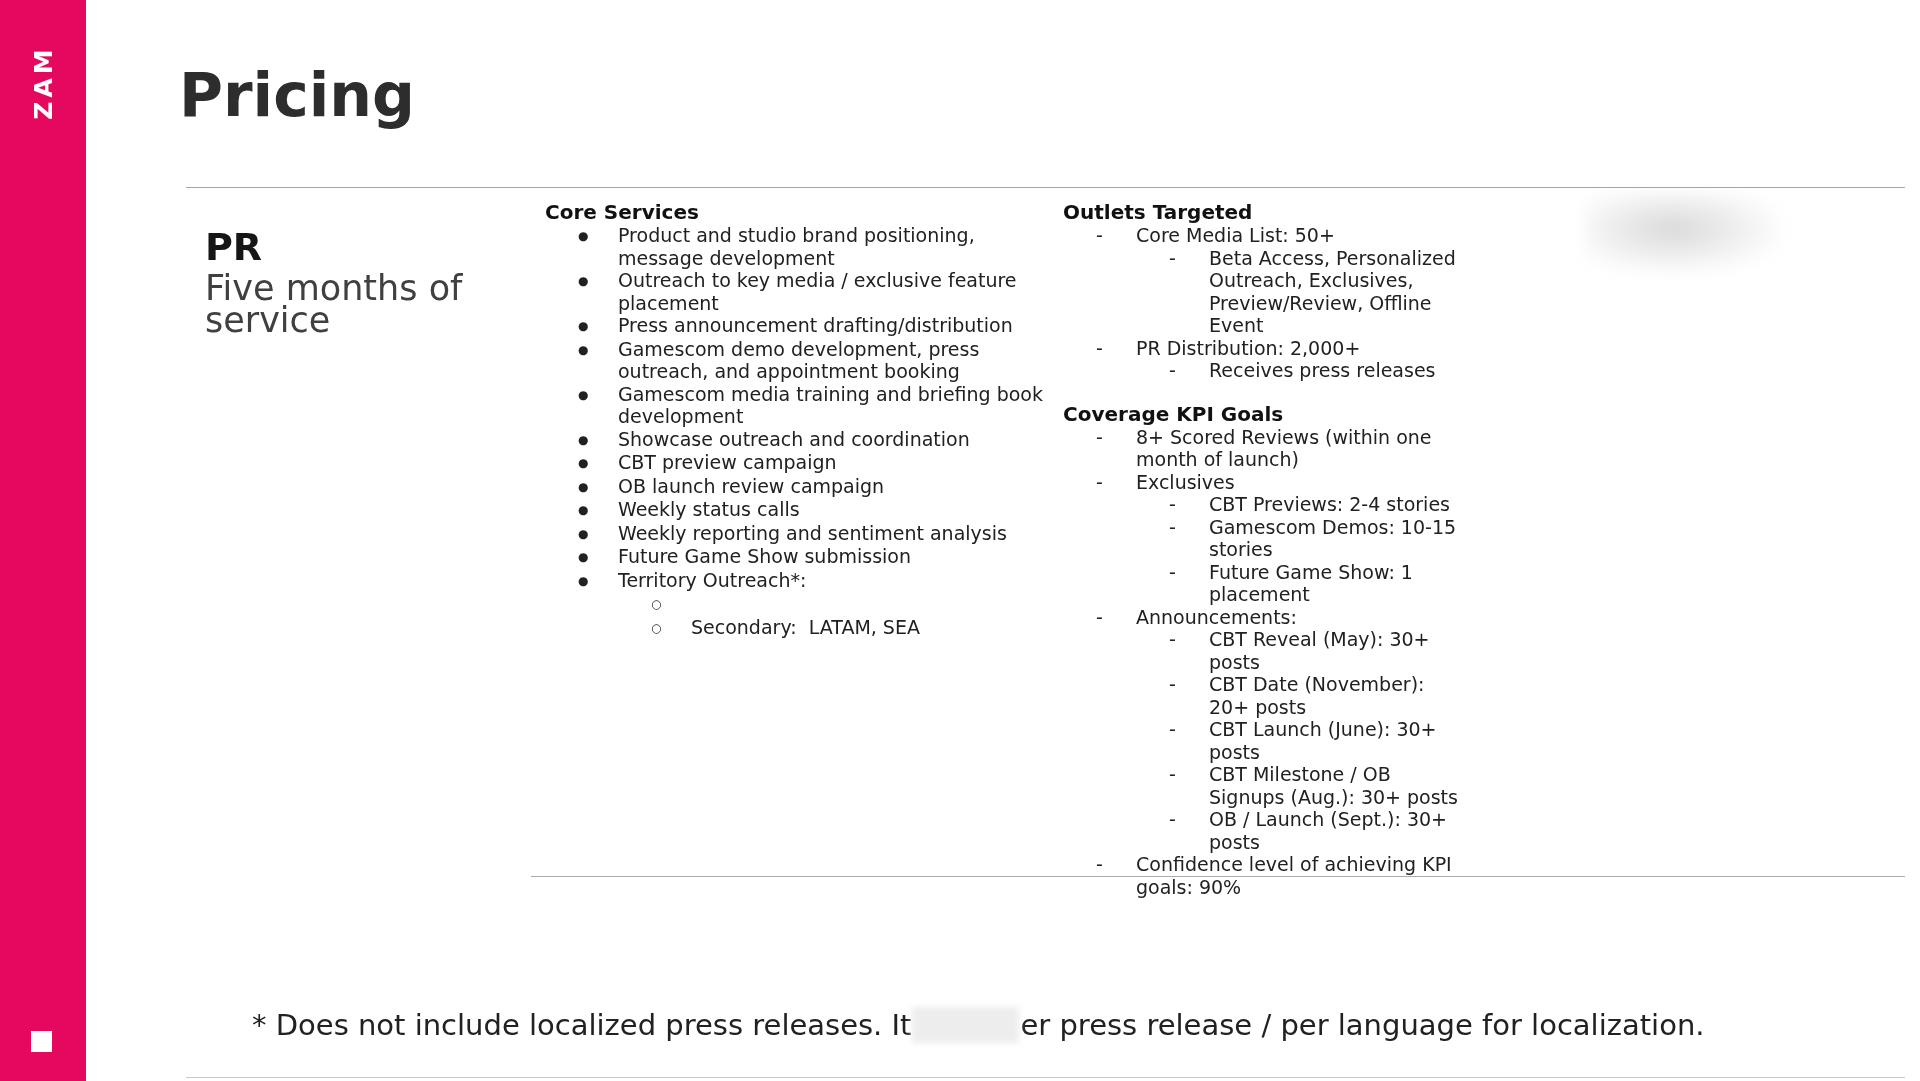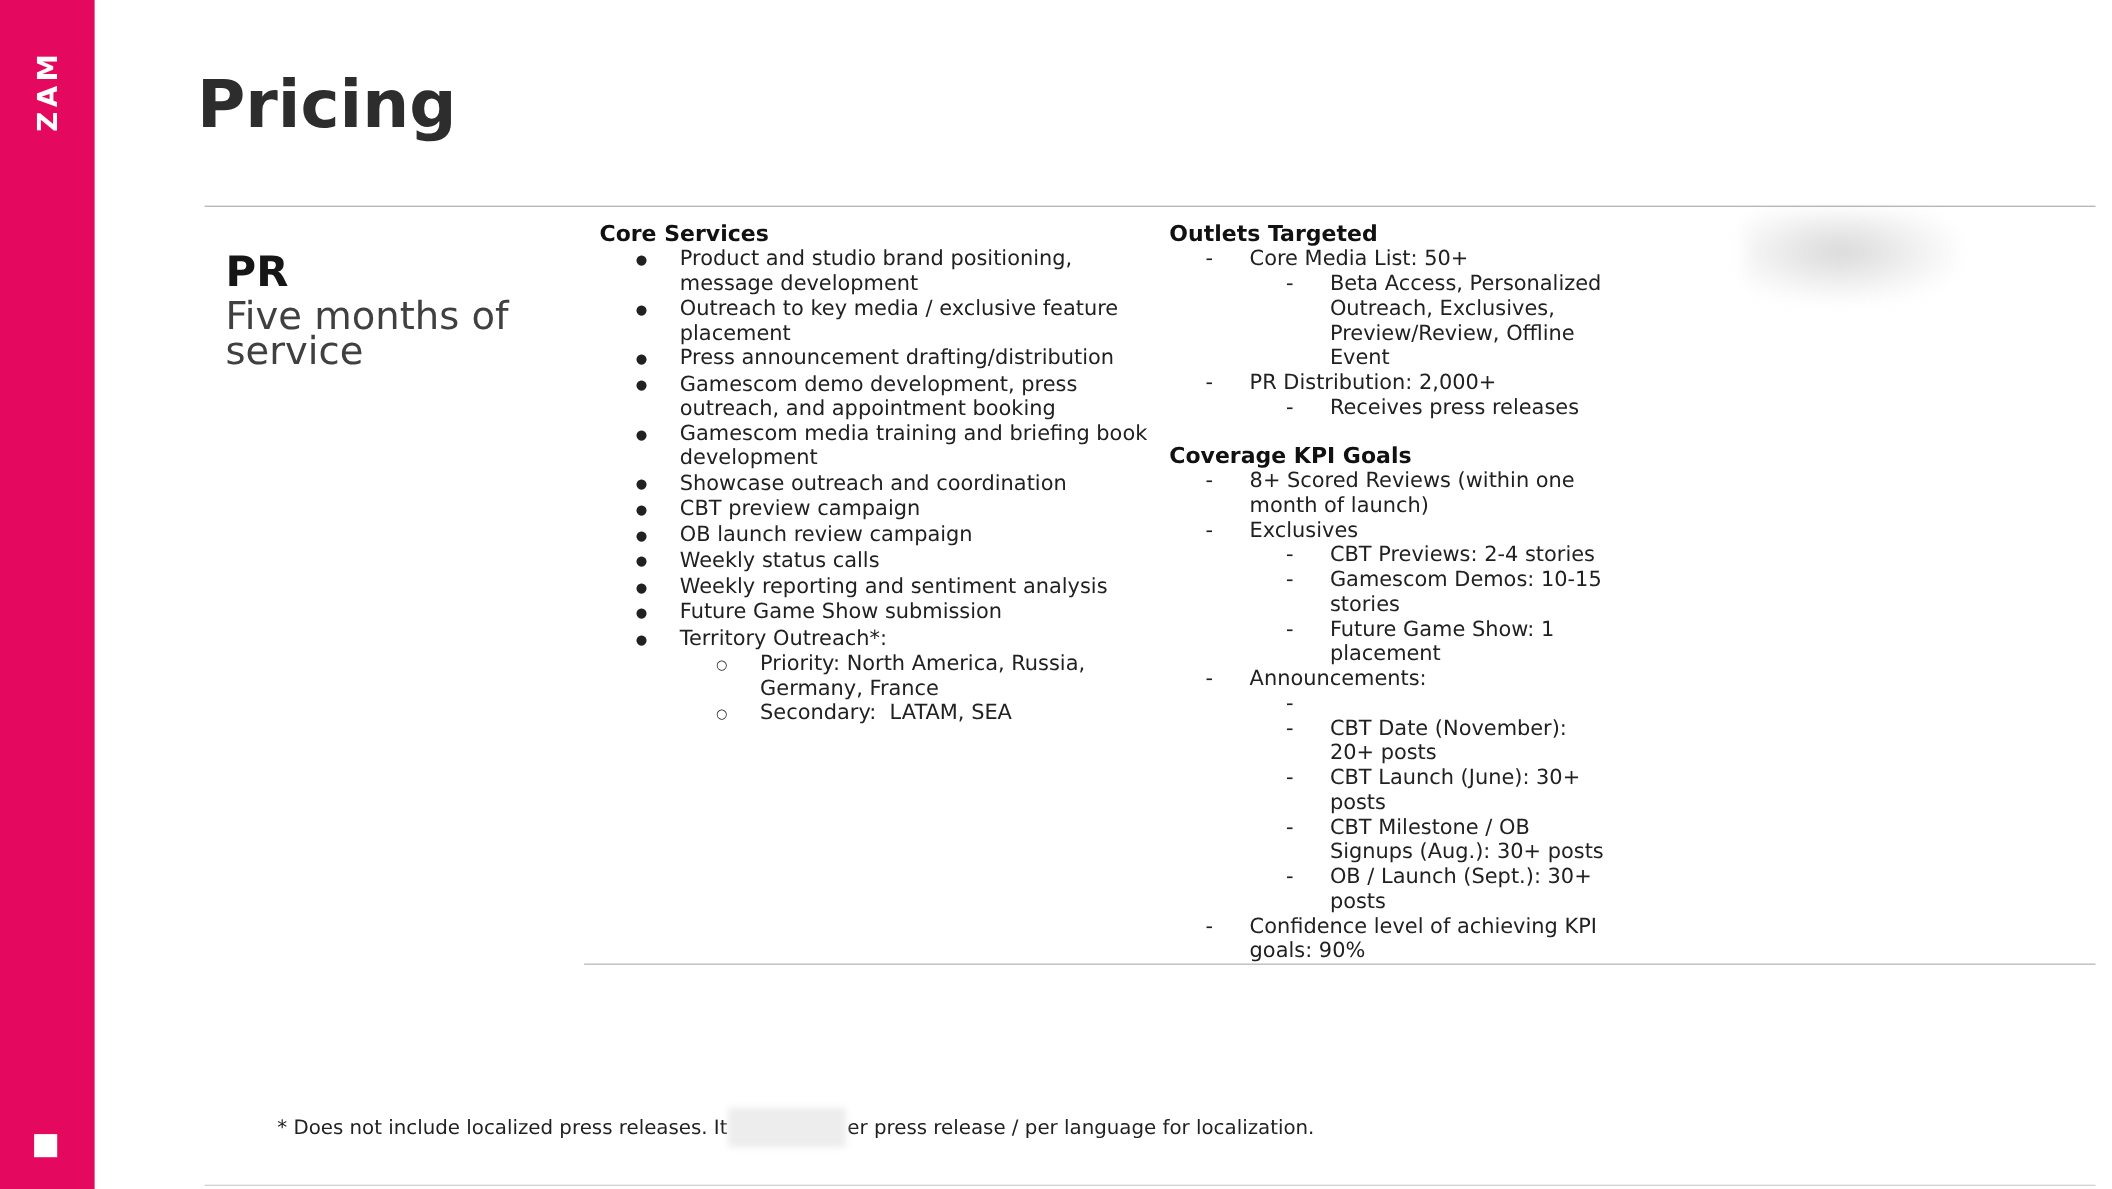--- a/index.html
+++ b/index.html
@@ -44,21 +44,21 @@
   .lvl2 { padding-left:106px; }
   .col-services .marker { font-size:12px; line-height:22.5px; padding-top:1px; }
   .col-outlets  .marker { font-size:19px; line-height:22.5px; }
 
   
   .price-blur { position:absolute; left:1585px; top:192px; width:196px; height:82px;
                 border-radius:12px; filter:blur(7px);
                 background:radial-gradient(ellipse at 45% 45%, rgba(130,130,130,0.30),
                            rgba(180,180,180,0.13) 55%, rgba(255,255,255,0) 78%); }
   .footnote { position:absolute; left:252px; top:1005px; height:40px;
-              display:flex; align-items:center; font-size:18px; color:#212121; white-space:pre;text-align:right; }
+              display:flex; align-items:center; font-size:29px; color:#212121; white-space:pre;text-align:right; }
   .footnote-blur { display:inline-block; width:107px; height:36px; margin:0 1px;
                    background:#EDEDED; filter:blur(3px); align-self:center; }
 </style>
 </head>
 <body>
 
 <div class="stage">
 
   <div class="sidebar">
     <div class="logo-wrap">
@@ -122,21 +122,20 @@
         <div class="li lvl1">
           <span class="marker">●</span>
           <span class="txt">Future Game Show submission</span>
         </div>
         <div class="li lvl1">
           <span class="marker">●</span>
           <span class="txt">Territory Outreach*:</span>
         </div>
         <div class="li lvl2">
           <span class="marker">○</span>
-          <span class="txt">Priority: North America, Russia, Germany, France</span>
         </div>
         <div class="li lvl2">
           <span class="marker">○</span>
           <span class="txt">Secondary:  LATAM, SEA</span>
         </div>
       </div>
   </div>
 
   <div class="col col-outlets">
     <div class="section-heading">Outlets Targeted</div>
@@ -180,20 +179,21 @@
           <div class="li lvl2">
             <span class="marker">-</span>
             <span class="txt">Future Game Show: 1 placement</span>
           </div>
           <div class="li lvl1">
             <span class="marker">-</span>
             <span class="txt">Announcements:</span>
           </div>
           <div class="li lvl2">
             <span class="marker">-</span>
+            <span class="txt">CBT Reveal (May): 30+ posts</span>
           </div>
           <div class="li lvl2">
             <span class="marker">-</span>
             <span class="txt">CBT Date (November): 20+ posts</span>
           </div>
           <div class="li lvl2">
             <span class="marker">-</span>
             <span class="txt">CBT Launch (June): 30+ posts</span>
           </div>
           <div class="li lvl2">

